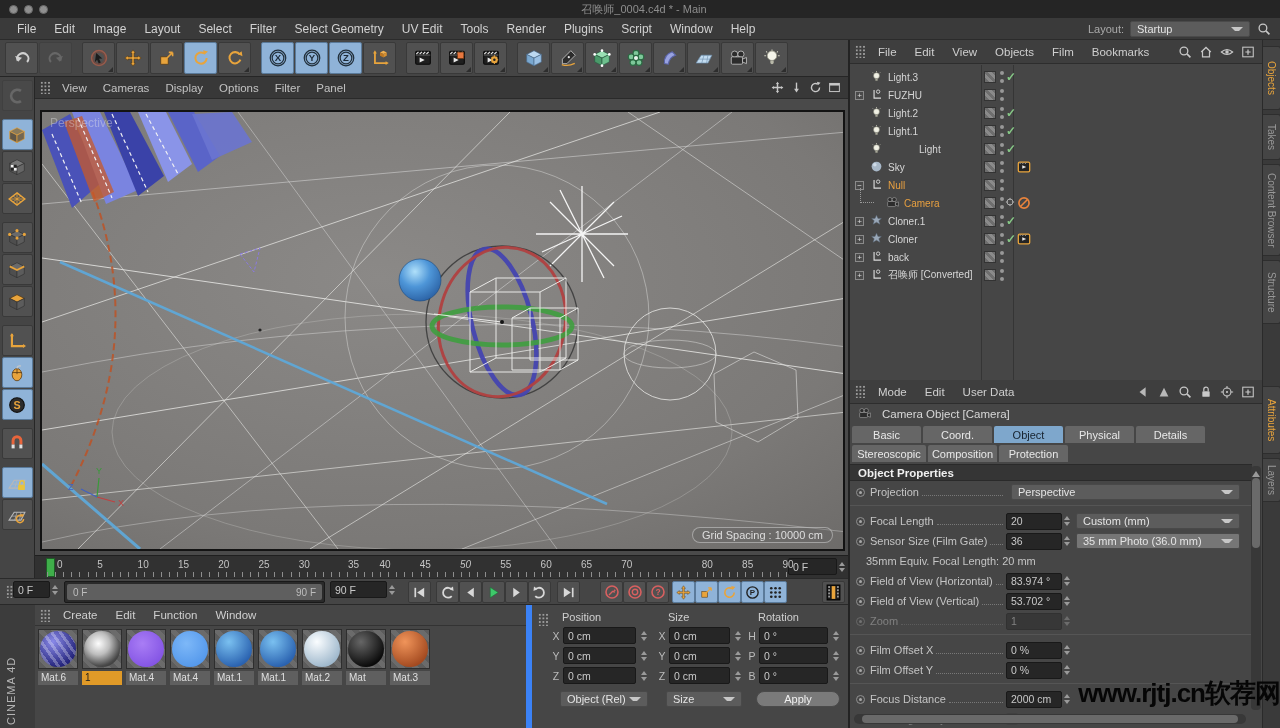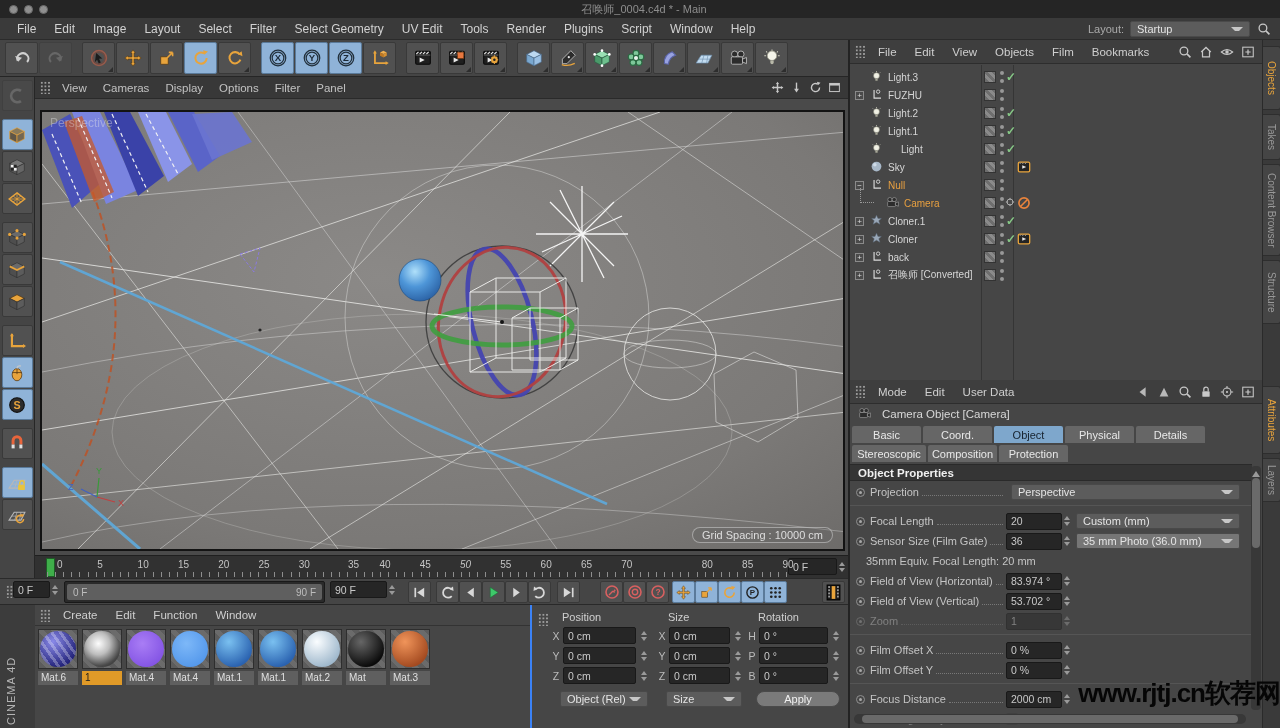--- a/index.html
+++ b/index.html
@@ -81,21 +81,21 @@
 .range-in{height:100%;background:#5f5f5f;border-radius:2px;display:flex;align-items:center;
   justify-content:space-between;padding:0 6px;color:#bdbdbd;font-size:10px}
 
 
 .bottom{left:0;top:604px;width:848px;height:124px;background:#3c3c3c;border-top:1px solid #292929;position:absolute}
 .brand{position:absolute;left:0;top:0;width:35px;height:124px;background:#3c3c3c;overflow:hidden}
 .brand .mx{position:absolute;left:2px;bottom:4px;transform:rotate(-90deg);transform-origin:left bottom;
   font-weight:bold;font-style:italic;color:#e6e6e6;font-size:13px;letter-spacing:1px;white-space:nowrap}
 .brand .c4{position:absolute;left:17px;bottom:4px;transform:rotate(-90deg);transform-origin:left bottom;
   color:#b5b5b5;font-size:11px;letter-spacing:1px;white-space:nowrap}
-.materials{position:absolute;left:35px;top:0;width:497px;height:124px;background:#464646;border-right:2px solid #3b82f6}
+.materials{position:absolute;left:35px;top:0;width:497px;height:124px;background:#464646;border-right:6px solid #3b82f6}
 .mat-menu{display:flex;align-items:center;height:21px;border-bottom:1px solid #333}
 .mat-strip{position:absolute;left:3px;top:24px;display:flex;gap:4px}
 .mat{width:40px}
 .mat-thumb{width:40px;height:40px;border:1px solid #2e2e2e;position:relative;
   background:repeating-linear-gradient(45deg,#5c5c5c 0 5px,#6b6b6b 5px 10px)}
 .mat-sphere{position:absolute;left:1px;top:1px;width:36px;height:36px;border-radius:50%}
 .mat-label{margin-top:2px;height:14px;background:#5f5f5f;color:#e0e0e0;font-size:10px;
   padding:1px 3px;overflow:hidden;white-space:nowrap}
 .mat.sel .mat-label{background:#e09a28;color:#1c1c1c}
 .coords{position:absolute;left:532px;top:0;width:316px;height:124px;background:#464646}
@@ -1165,21 +1165,21 @@
               <i></i>
             </span>
             <span class="ocheck">✓</span>
           </div>
           <div class="orow" style="top: 75px;">
             <span class="oicon" style="left: 20px;"><svg width="13" height="13" viewBox="0 0 16 16" xmlns="http://www.w3.org/2000/svg">
                 <circle cx="8" cy="7" r="3.6" fill="#f0f0e4" stroke="#8a8a7a" stroke-width=".6"></circle>
                 <rect x="6.6" y="10.6" width="2.8" height="2.6" fill="#a8a898"></rect>
                 <path d="M8 1.2 v1.6 M3.4 3 l1 1 M12.6 3 l-1 1" stroke="#d8d8c8" stroke-width=".8"></path>
               </svg></span>
-            <span class="oname" style="left: 38px; padding-left: 13px;">Light</span>
+            <span class="oname" style="left: 56px; padding-left: 13px;">Light</span>
             <span class="layerbox" style="top: 3px;"></span>
             <span class="odots" style="top: 3px;">
               <i></i>
               <i></i>
             </span>
             <span class="ocheck">✓</span>
           </div>
           <div class="orow" style="top: 93px;">
             <span class="oicon" style="left: 20px;"><svg width="13" height="13" viewBox="0 0 16 16" xmlns="http://www.w3.org/2000/svg">
                 <circle cx="8" cy="8" r="6" fill="#a8b8c8"></circle>

